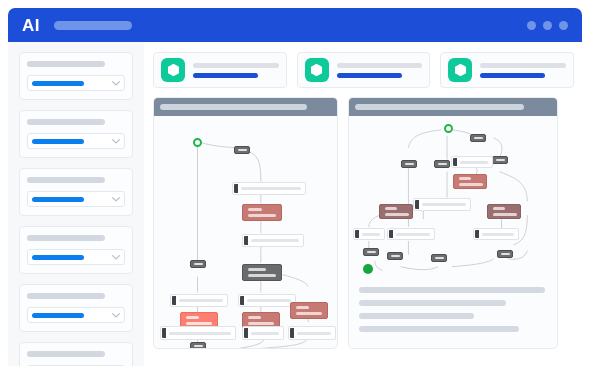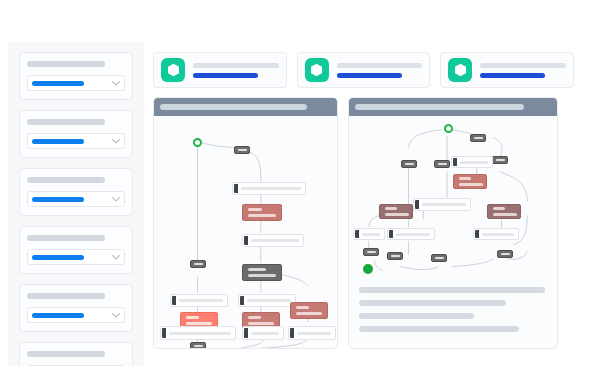--- a/index.html
+++ b/index.html
@@ -208,20 +208,29 @@
     width: 186px;
     display: flex; flex-direction: column; gap: 7px;
   }
   .tline { height: 6px; background: #d5dae2; border-radius: 3px; }
 </style>
 </head>
 <body>
 
 <div class="app-window">
 
+  <div class="topbar">
+    <div class="logo">AI</div>
+    <div class="topbar-pill"></div>
+    <div class="window-dots">
+      <div class="wdot"></div>
+      <div class="wdot"></div>
+      <div class="wdot"></div>
+    </div>
+  </div>
 
   <div class="body-area">
 
     <div class="sidebar">
       <div class="side-card">
         <div class="side-label"></div>
         <div class="side-select">
           <div class="side-select-fill"></div>
           <svg class="chev" width="8" height="5" viewBox="0 0 8 5">
               <path d="M0.6 0.6 L4 4 L7.4 0.6" fill="none" stroke="#b9c0cb" stroke-width="1.2" stroke-linecap="round"></path>

